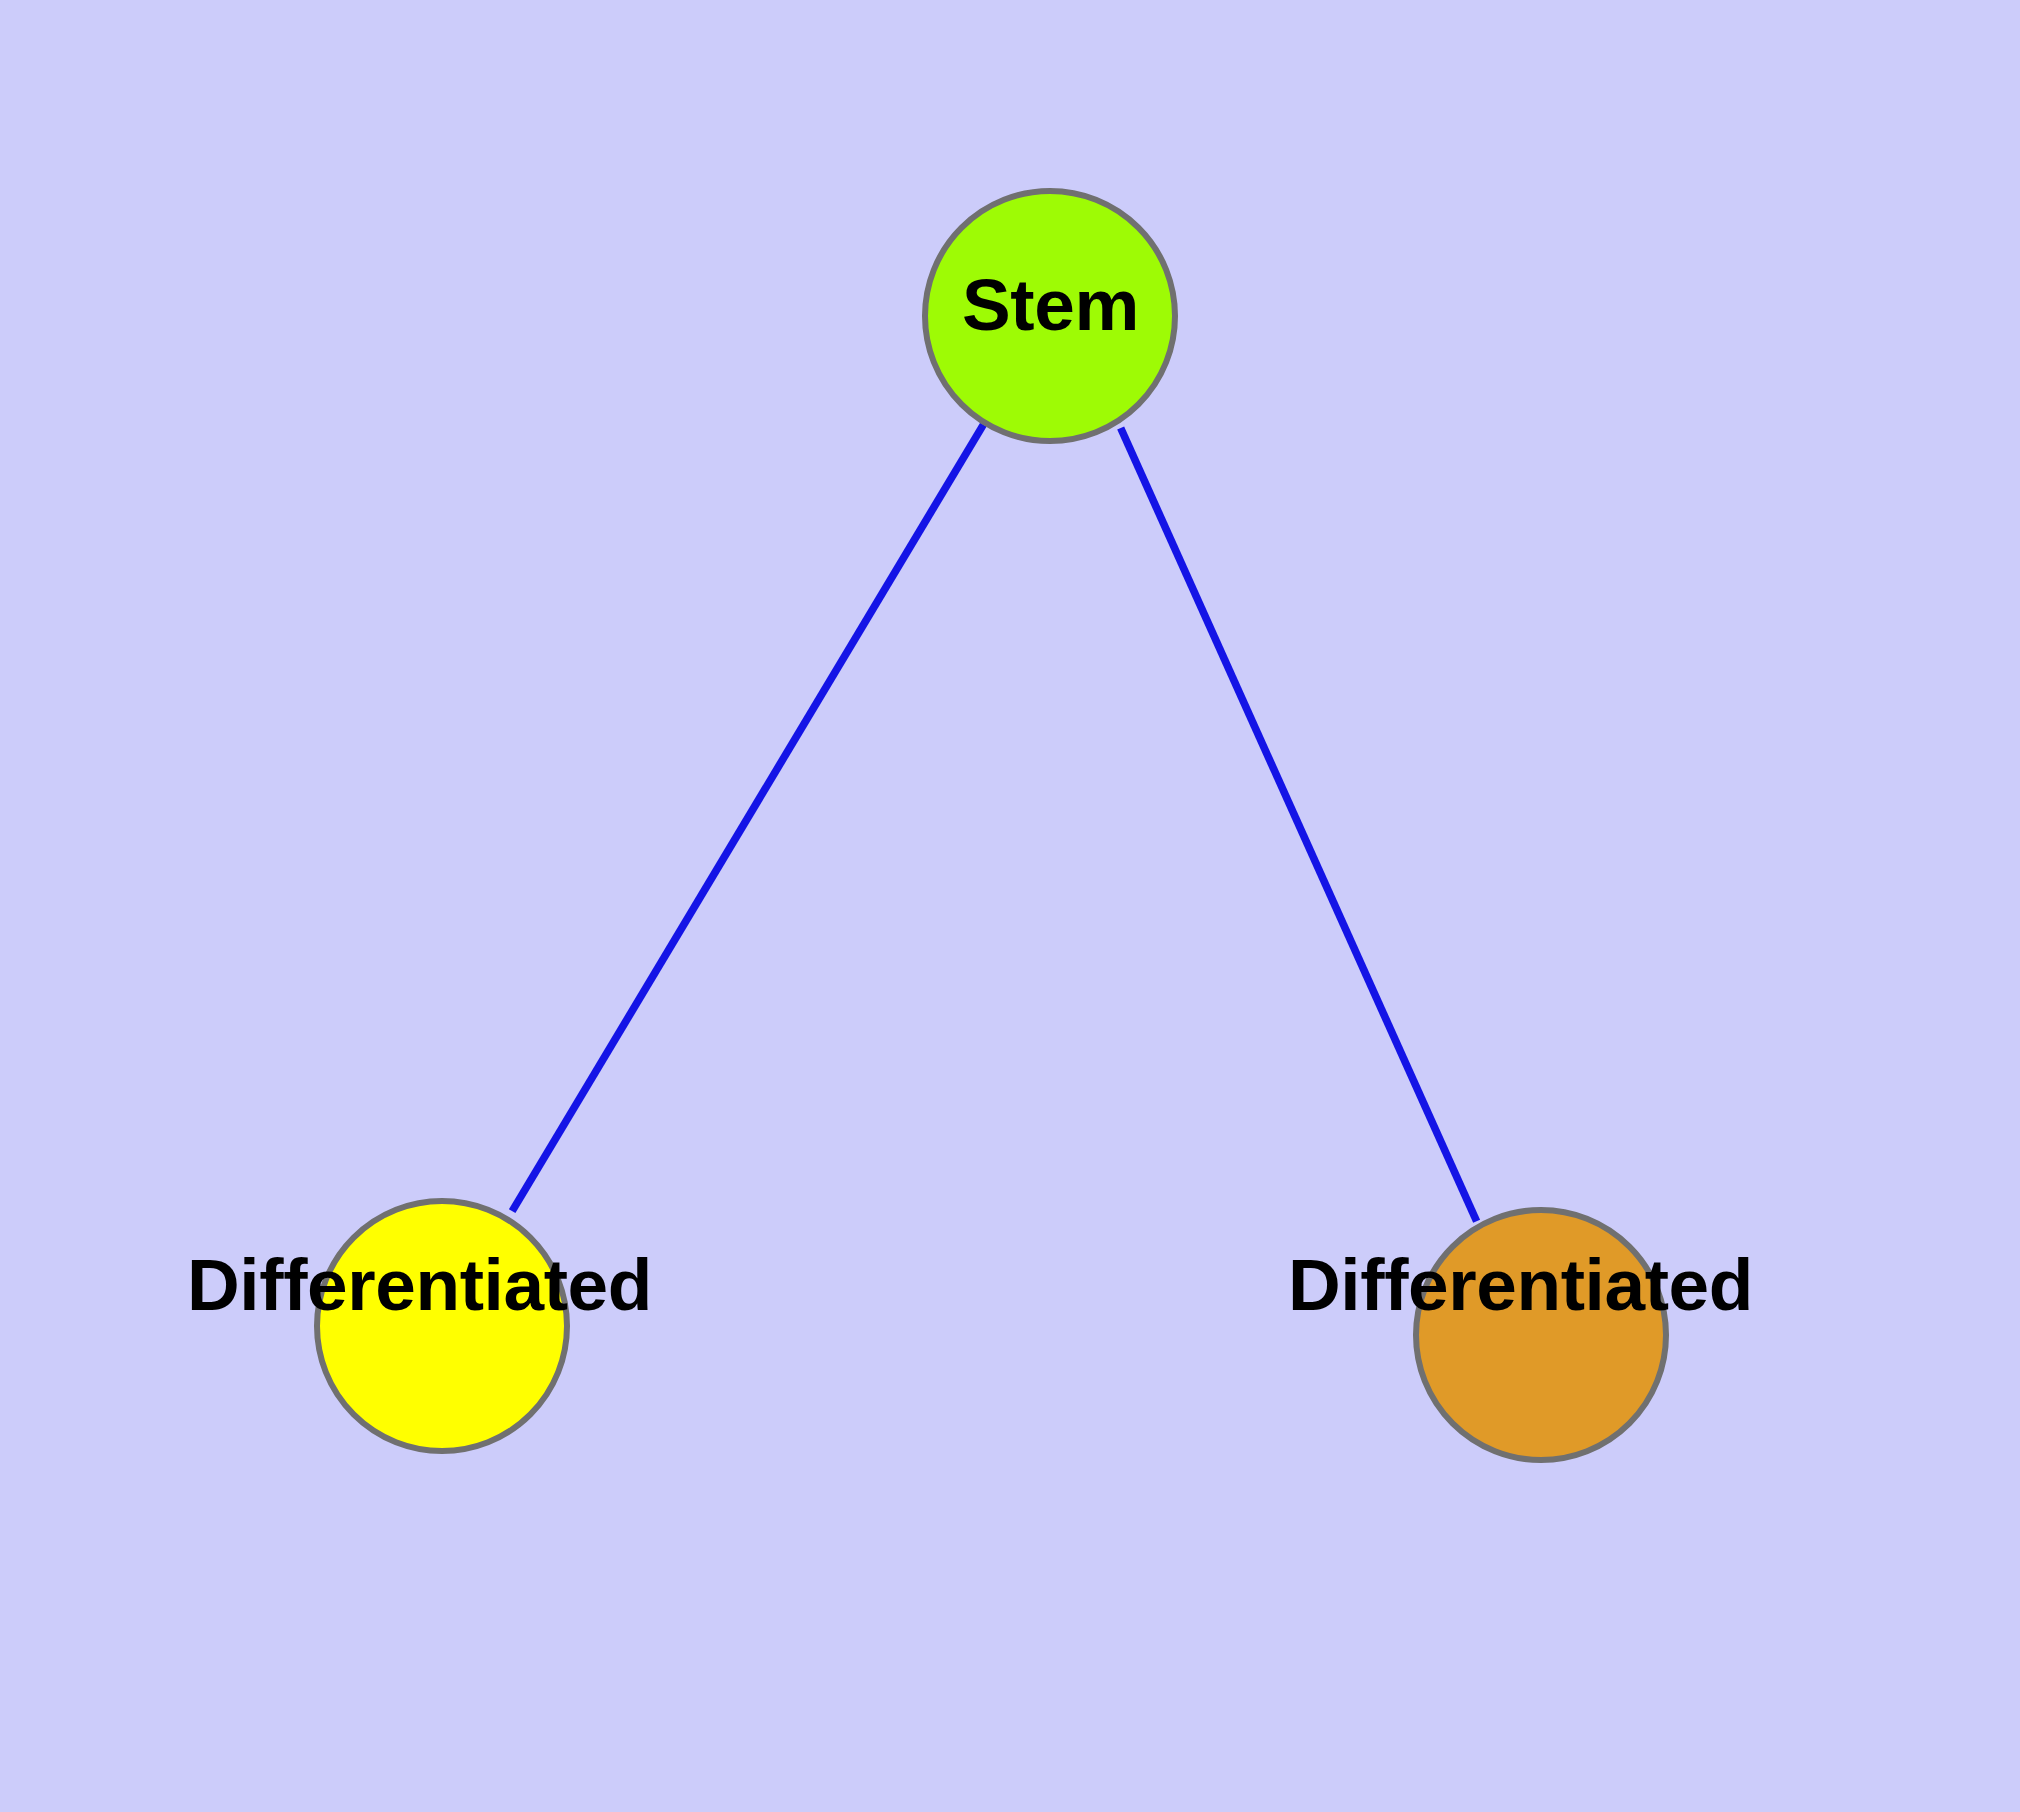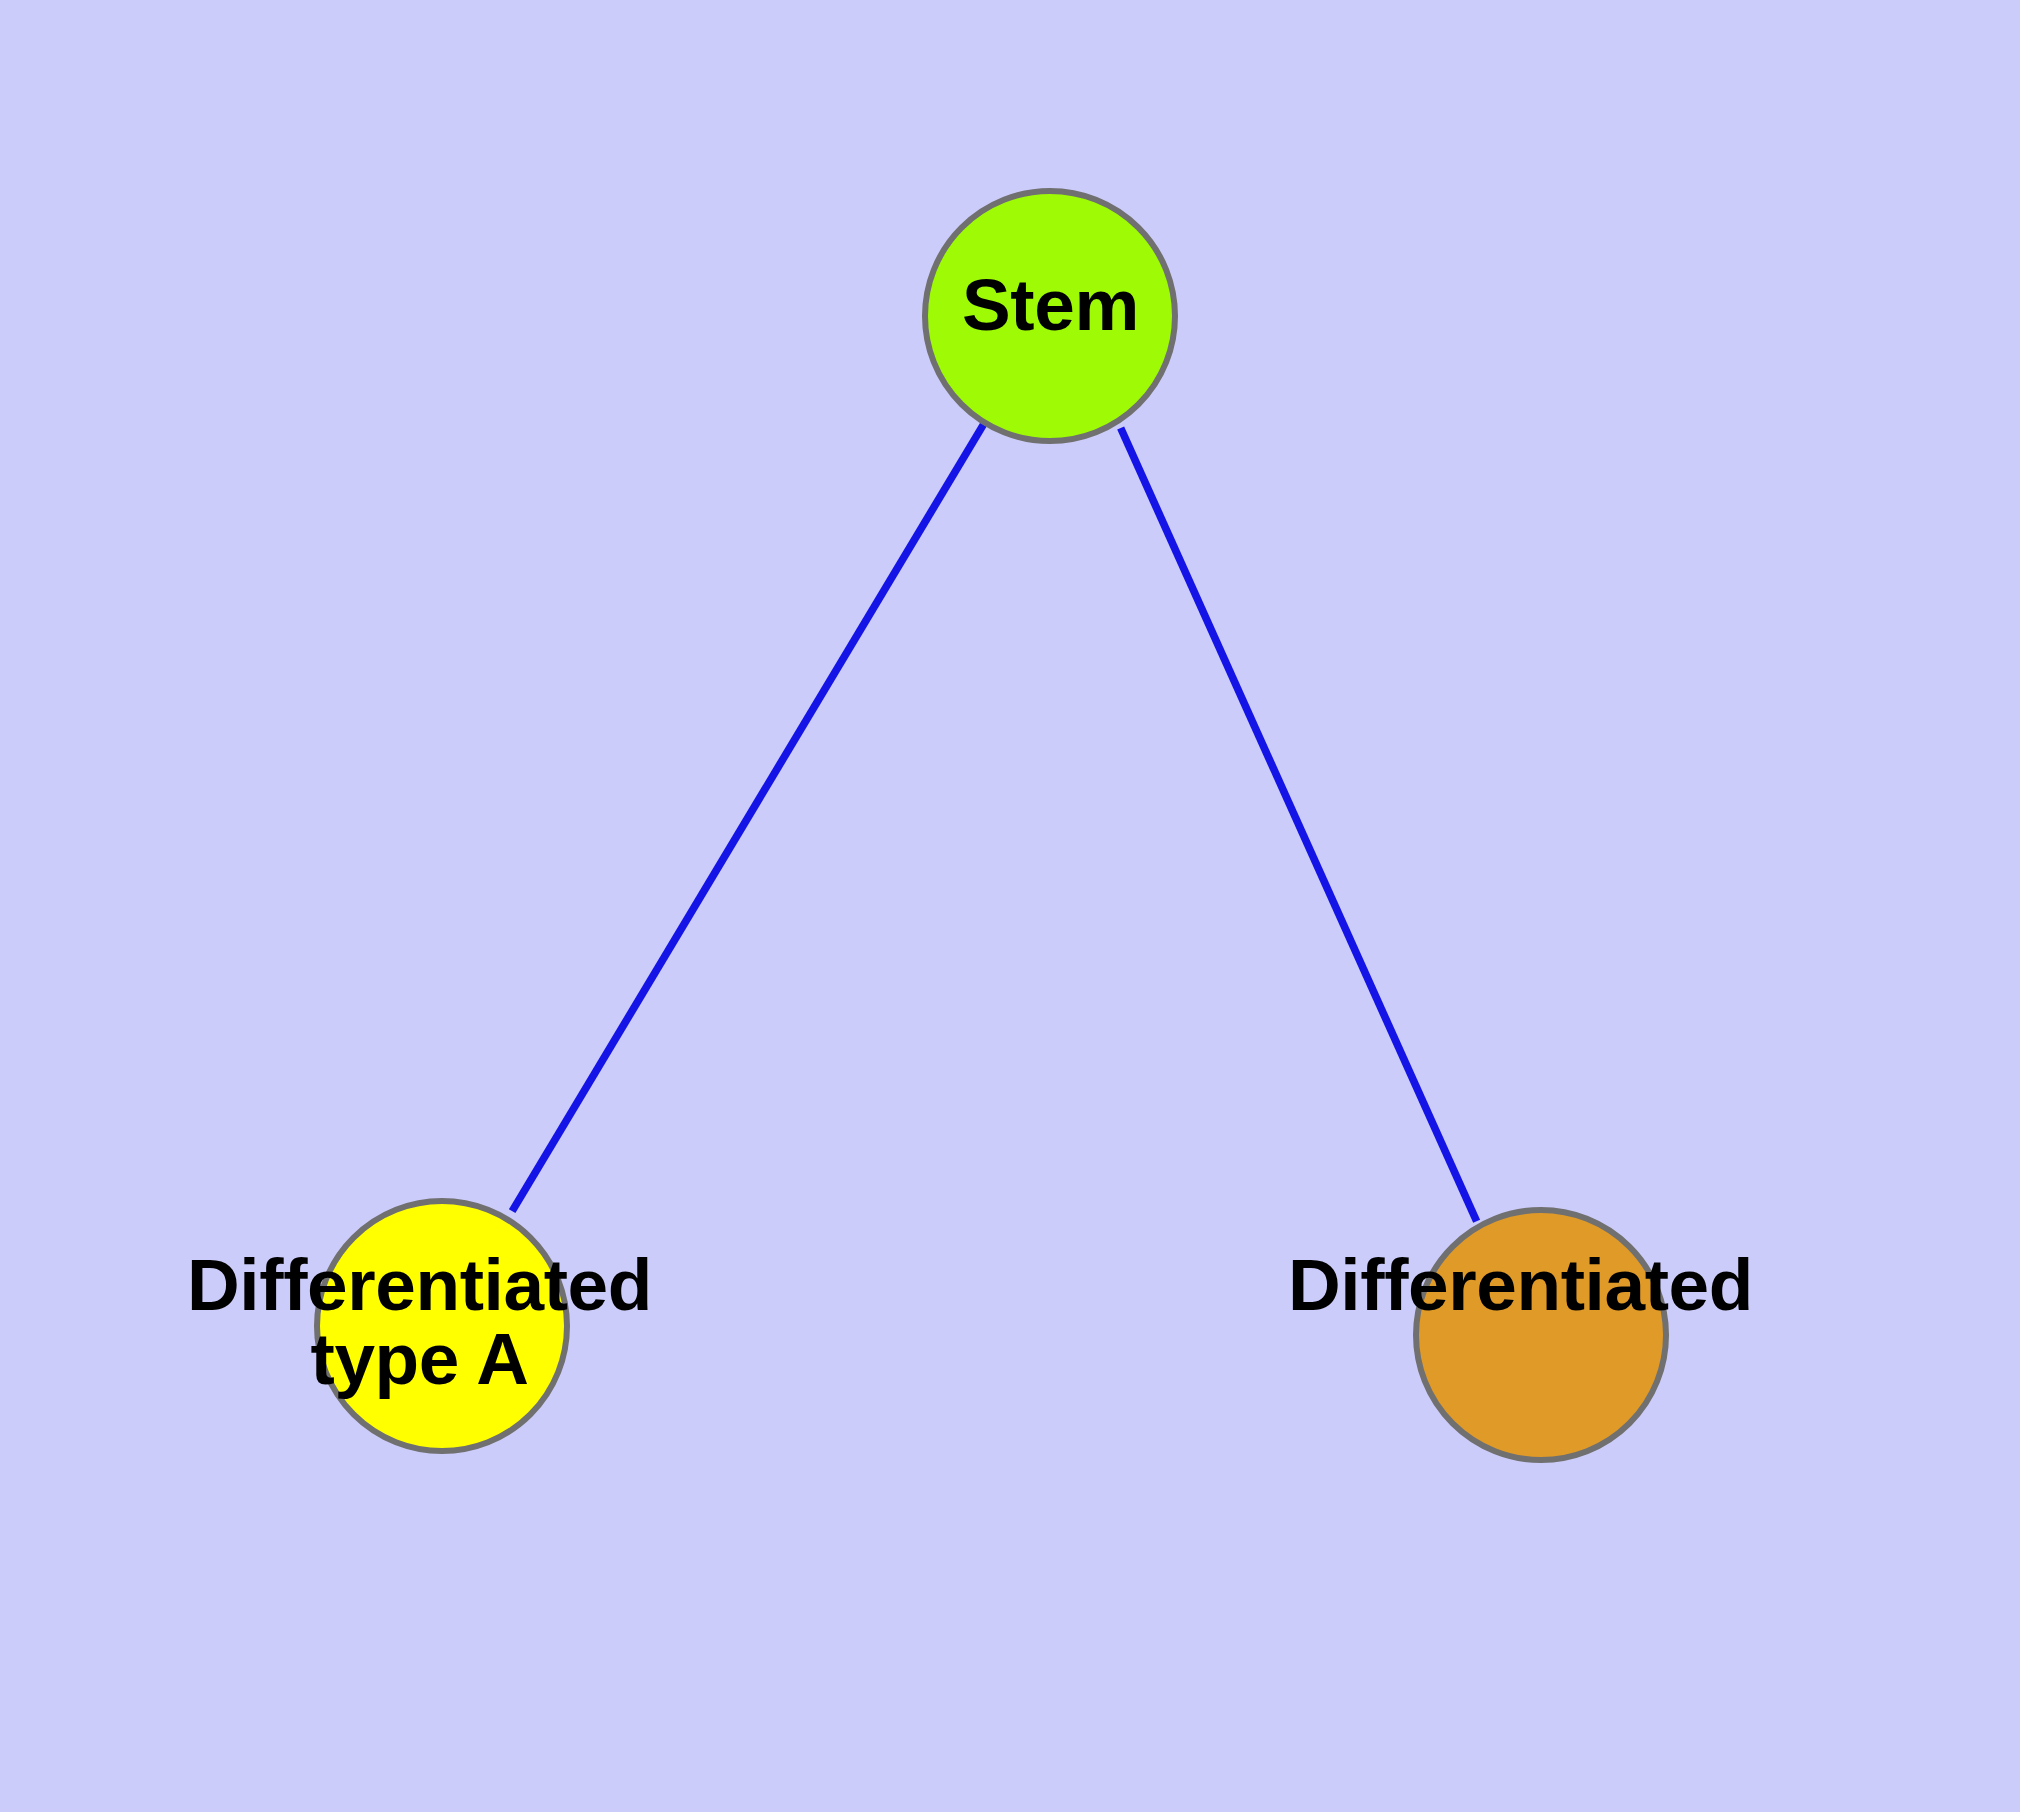--- a/index.html
+++ b/index.html
@@ -90,19 +90,19 @@
 
   <svg id="edge-layer" viewBox="0 0 2384 2138">
     <line x1="1160" y1="501" x2="604" y2="1429" stroke="#1414e6" stroke-width="9" stroke-linecap="butt"></line>
     <line x1="1322" y1="505" x2="1742" y2="1441" stroke="#1414e6" stroke-width="9" stroke-linecap="butt"></line>
   </svg>
 
   <div class="node" id="node-stem"></div>
   <div class="node-label" id="label-stem">Stem</div>
 
   <div class="node" id="node-type-a"></div>
-  <div class="node-label" id="label-type-a"><span>Differentiated</span><br><span>type A</span></div>
+  <div class="node-label" id="label-type-a"><span>Differentiated</span><br></div>
 
   <div class="node" id="node-type-b"></div>
   <div class="node-label" id="label-type-b"><span>Differentiated</span><br></div>
 
 </div>
 
 
 </body></html>

